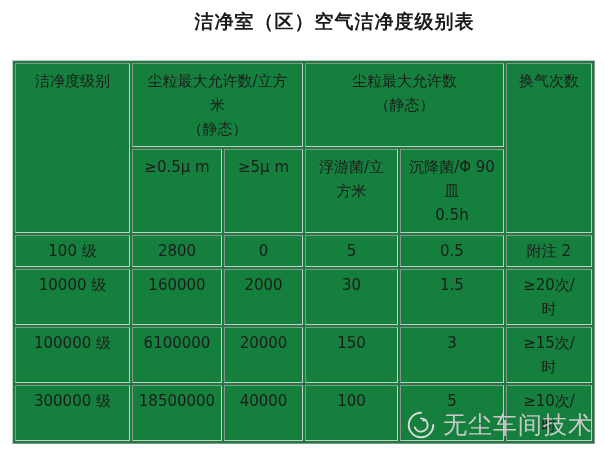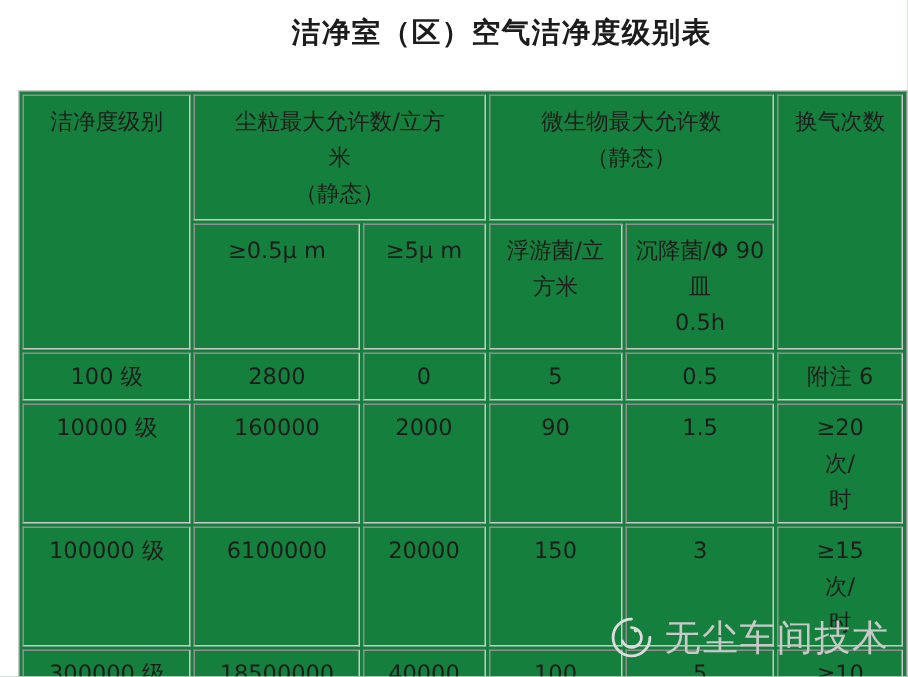--- a/index.html
+++ b/index.html
@@ -15,21 +15,21 @@
   table.grid {
     position:absolute; left:12px; top:60px;
     table-layout:fixed; border-collapse:separate; border-spacing:2px;
     background:#15803d;
     border:1px solid; border-color:#c9c9c9 #8f8f8f #8f8f8f #c9c9c9;
   }
   table.grid td {
     border:1px solid; border-color:#8f8f8f #c9c9c9 #c9c9c9 #8f8f8f;
     font-size:15px; line-height:24px;
     vertical-align:top; text-align:center;
-    padding:3px 16px;
+    padding:3px 0;
     white-space:pre-line; overflow:hidden;
   }
   table.grid td.hd { padding:5px 4px; }
   td.vmid  { vertical-align:middle; }
   td.left  { text-align:left; }
   td.pre   { white-space:pre; font-size:14px; }
   .watermark {
     position:absolute; right:12px; top:408px;
     display:flex; align-items:center; gap:5px;
     color:#c9c9c9; font-size:24px; letter-spacing:1px;
@@ -51,46 +51,46 @@
       <col style="width:93px">
         <col style="width:104px">
         <col style="width:86px">
     </colgroup>
     <tbody>
       <tr>
         <td class="hd vmid left" rowspan="2">洁净度级别</td>
         <td class="hd" colspan="2">尘粒最大允许数/立方
 米
 （静态）</td>
-        <td class="hd" colspan="2">微生物最大允许数
+        <td class="hd" colspan="2">尘粒最大允许数
 （静态）</td>
         <td class="hd vmid" rowspan="2">换气次数</td>
       </tr>
       <tr>
         <td class="hd">≥0.5μ m</td>
         <td class="hd">≥5μ m</td>
         <td class="hd left">浮游菌/立
 方米</td>
         <td class="hd left pre">沉降菌/Φ 90 皿
 0.5h</td>
       </tr>
 
       <tr>
         <td>100 级</td>
         <td>2800</td>
         <td>0</td>
         <td>5</td>
         <td>0.5</td>
-        <td>附注 6</td>
+        <td>附注 2</td>
       </tr>
       <tr>
         <td>10000 级</td>
         <td>160000</td>
         <td>2000</td>
-        <td>90</td>
+        <td>30</td>
         <td>1.5</td>
         <td>≥20次/
 时</td>
       </tr>
       <tr>
         <td>100000 级</td>
         <td>6100000</td>
         <td>20000</td>
         <td>150</td>
         <td>3</td>

